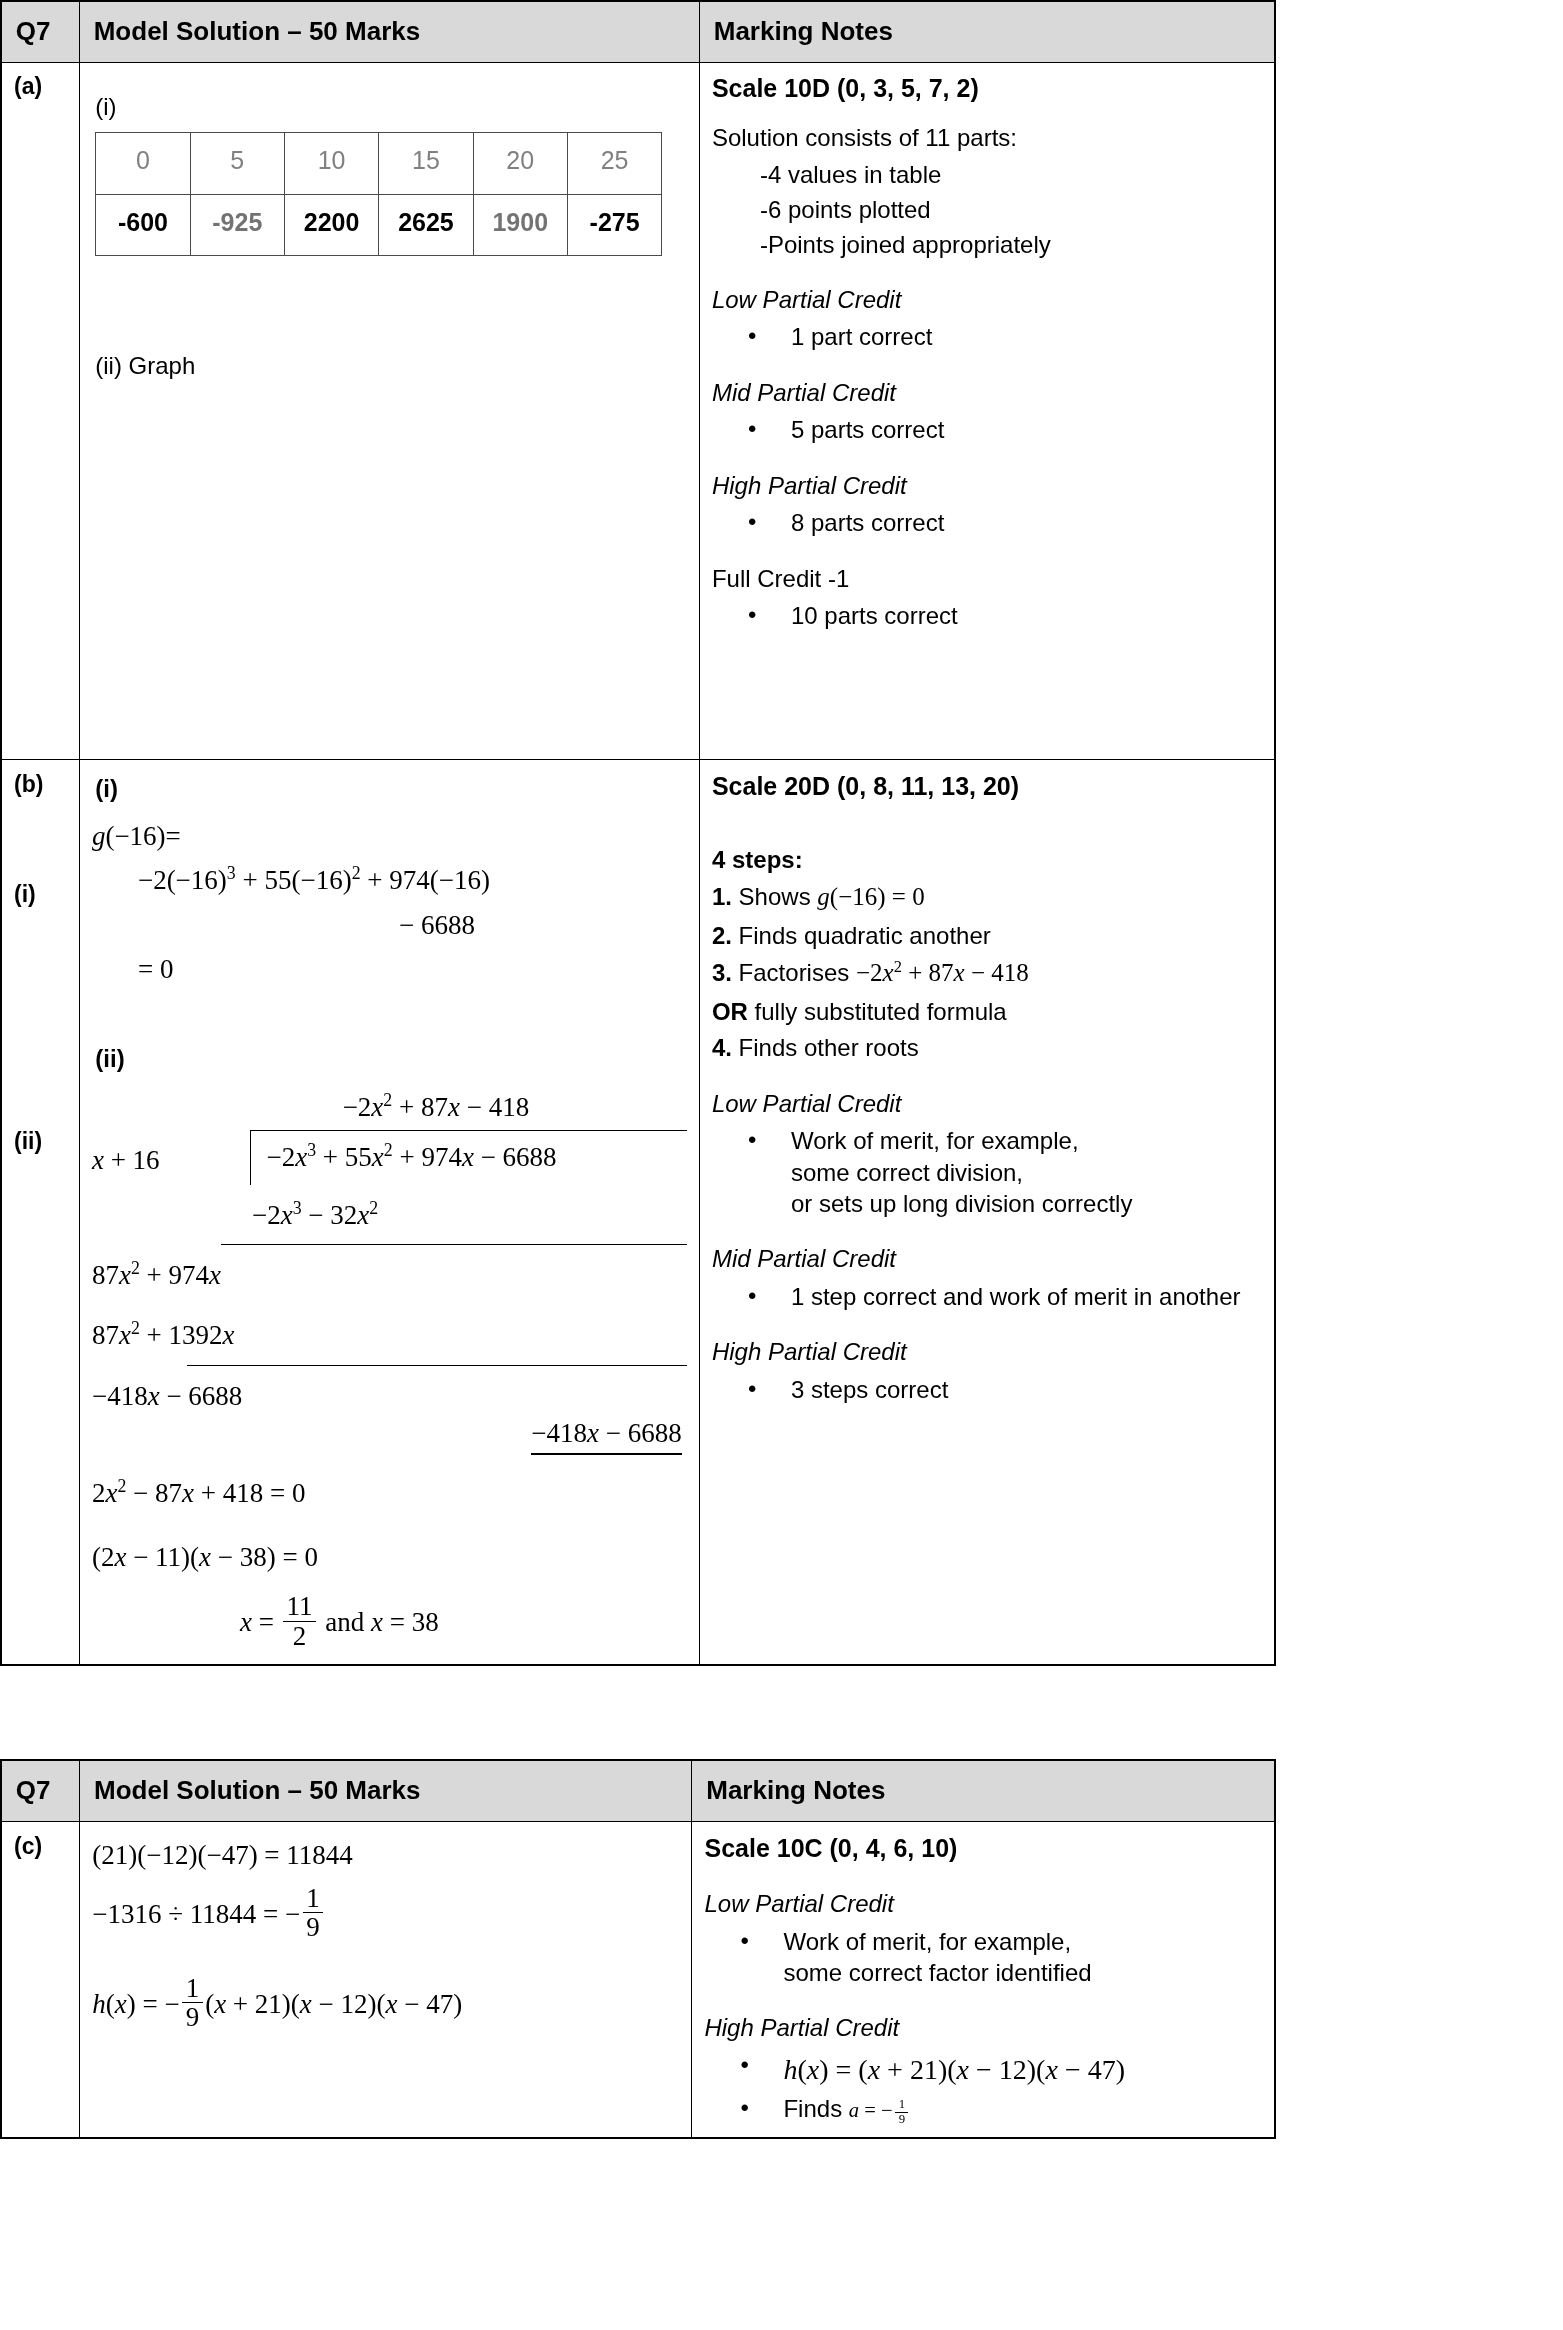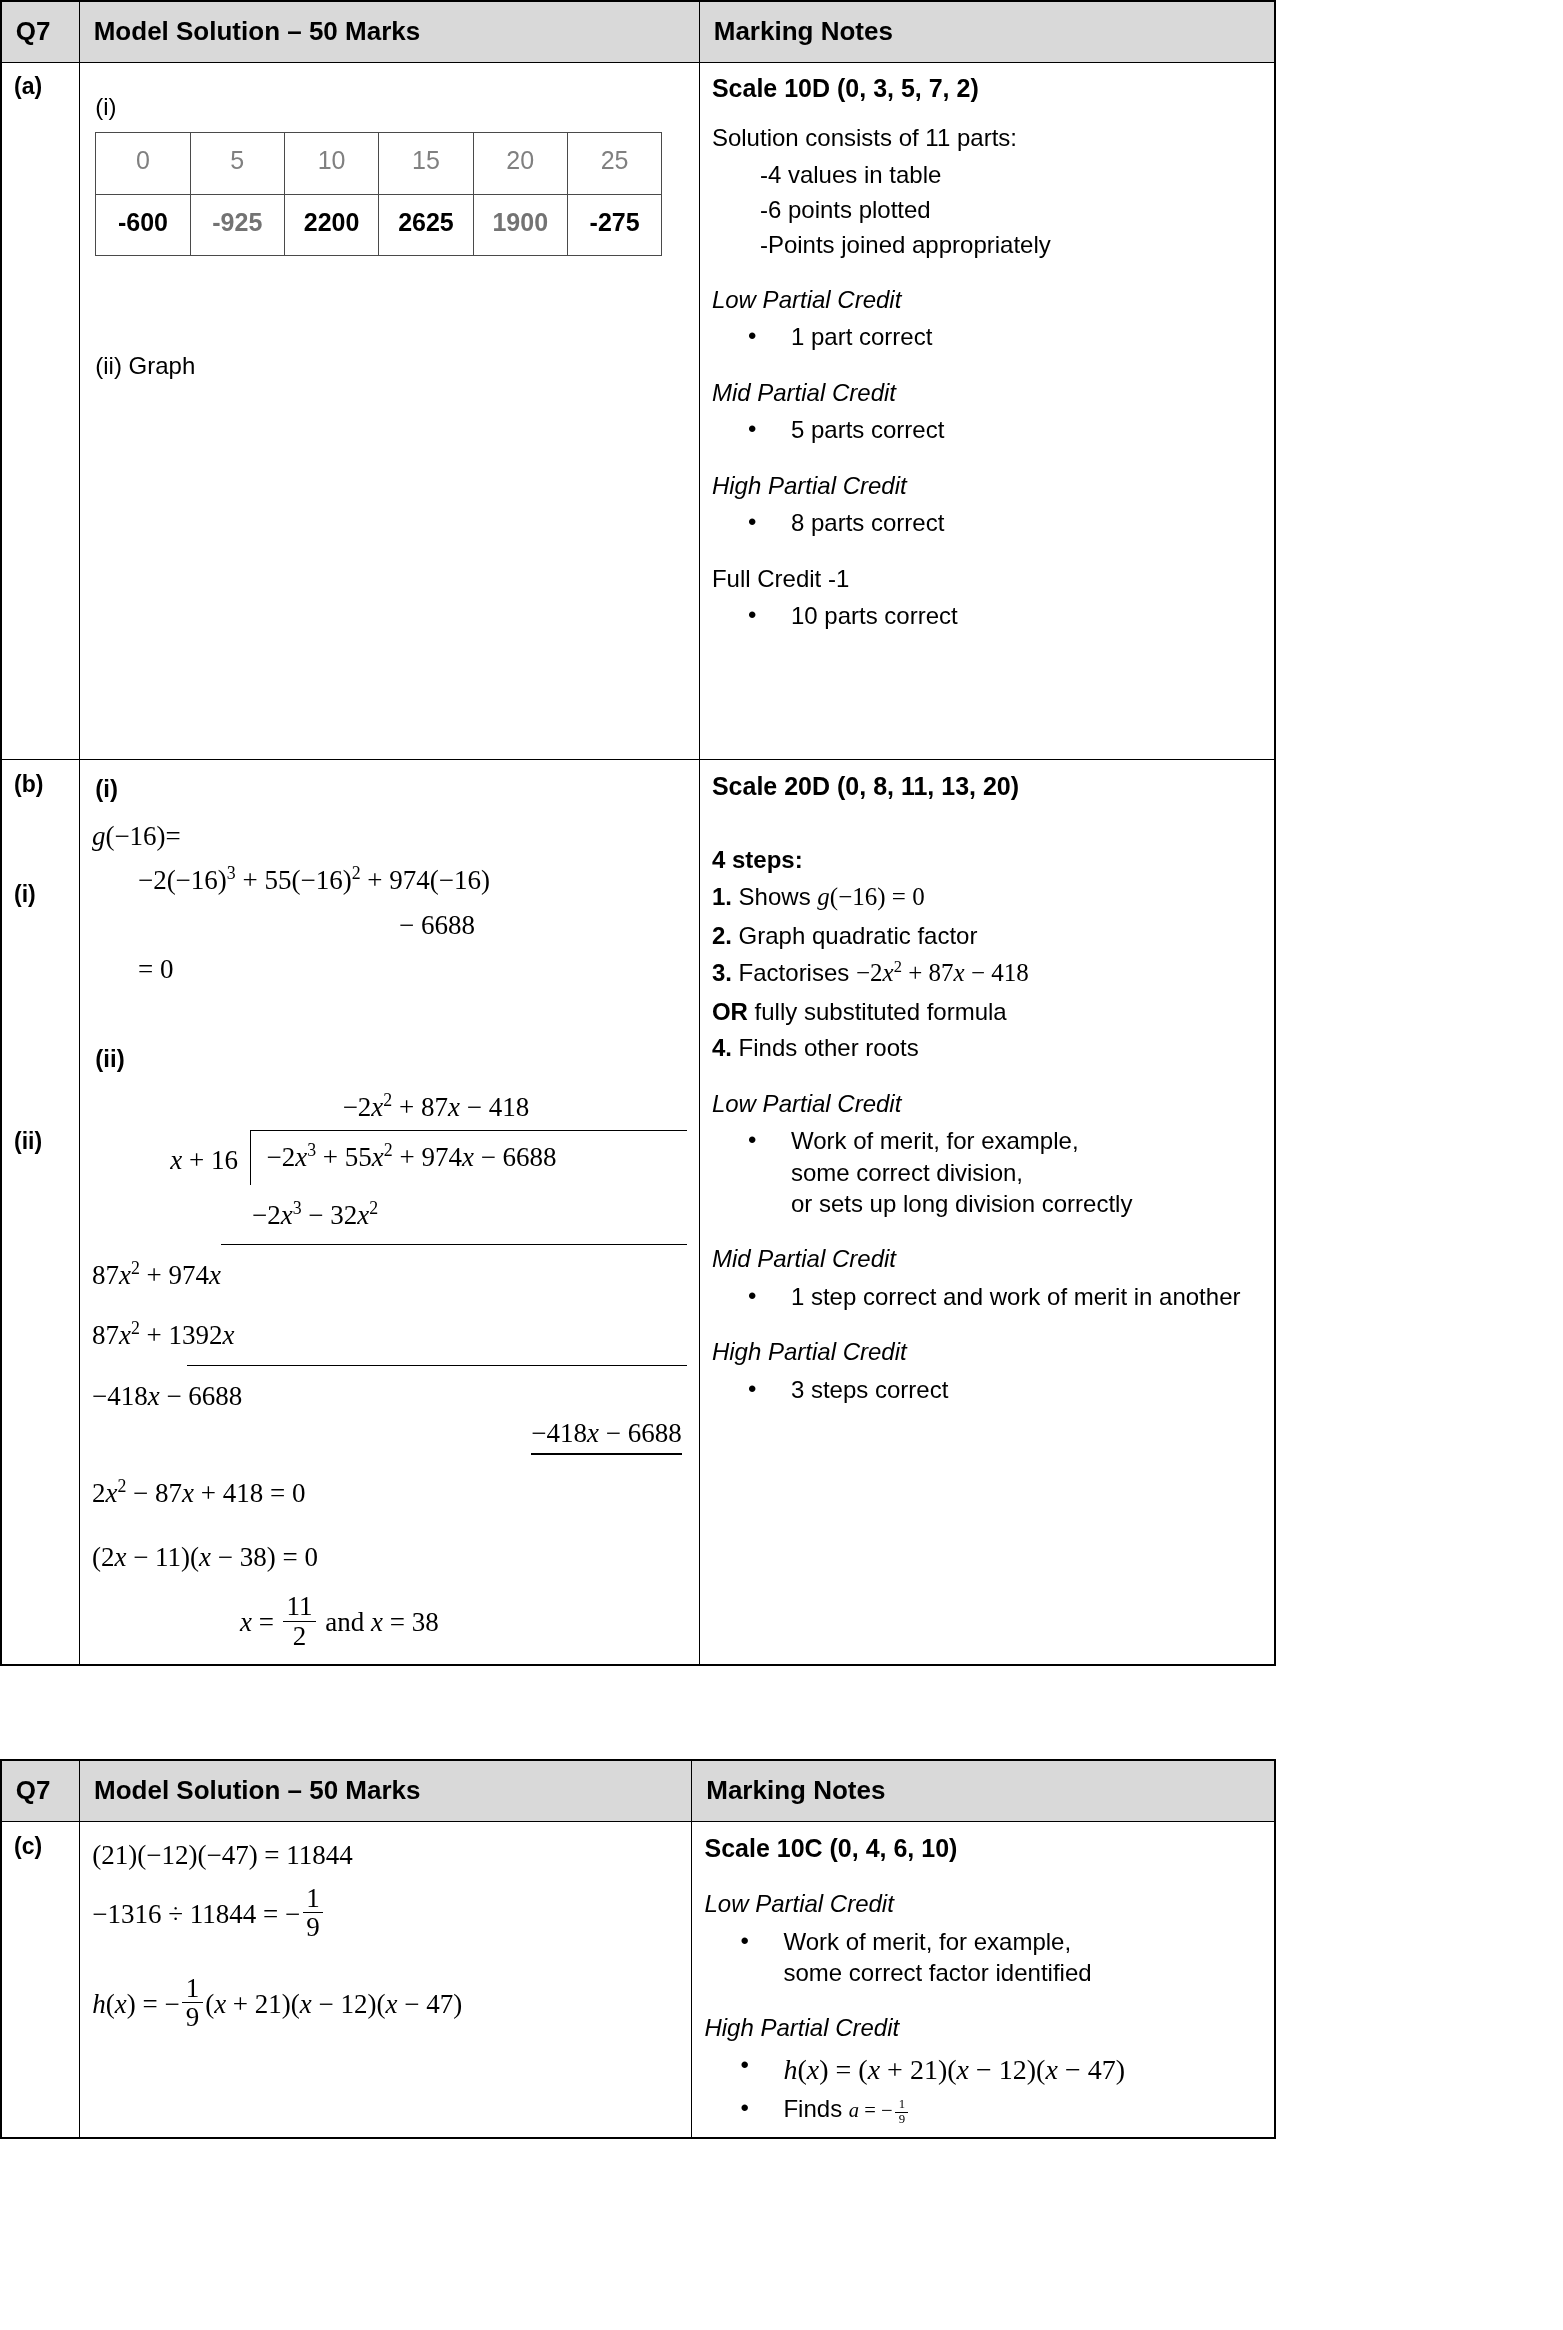--- a/index.html
+++ b/index.html
@@ -127,21 +127,20 @@
     text-align: center;
     margin-left: 93px;
     margin-bottom: 3.4px;
   }
   .ld-main {
     display: flex;
     align-items: center;
   }
   .ld-divisor {
     width: 146px;
-    text-align: right;
     padding-right: 12px;
     margin-top: 6px;
   }
   .ld-dividend {
     border-left: 1.7px solid #000;
     border-top: 1.7px solid #000;
     padding: 8.6px 6.9px 8.6px 15.5px;
     flex: 1;
   }
   .ld-sub {
@@ -372,21 +371,21 @@
           <div class="mn-scale">Scale 20D (0, 8, 11, 13, 20)</div>
           <div class="mn-gap"></div>
           <div class="mn-line b">4 steps:</div>
 
           <div class="mn-line">
             <span class="b">1.</span>
             Shows <span class="math" style="font-size:25px;"><span class="mi">g</span>(−16) = 0</span>
           </div>
           <div class="mn-line">
             <span class="b">2.</span>
-            <span>Graph quadratic factor</span>
+            <span>Finds quadratic another</span>
           </div>
           <div class="mn-line">
             <span class="b">3.</span>
             Factorises <span class="math" style="font-size:25px;">−2<span class="mi">x</span><sup>2</sup> + 87<span class="mi">x</span> − 418</span>
           </div>
           <div class="mn-line">
             <span class="b">OR</span>
             <span>fully substituted formula</span>
           </div>
           <div class="mn-line">

